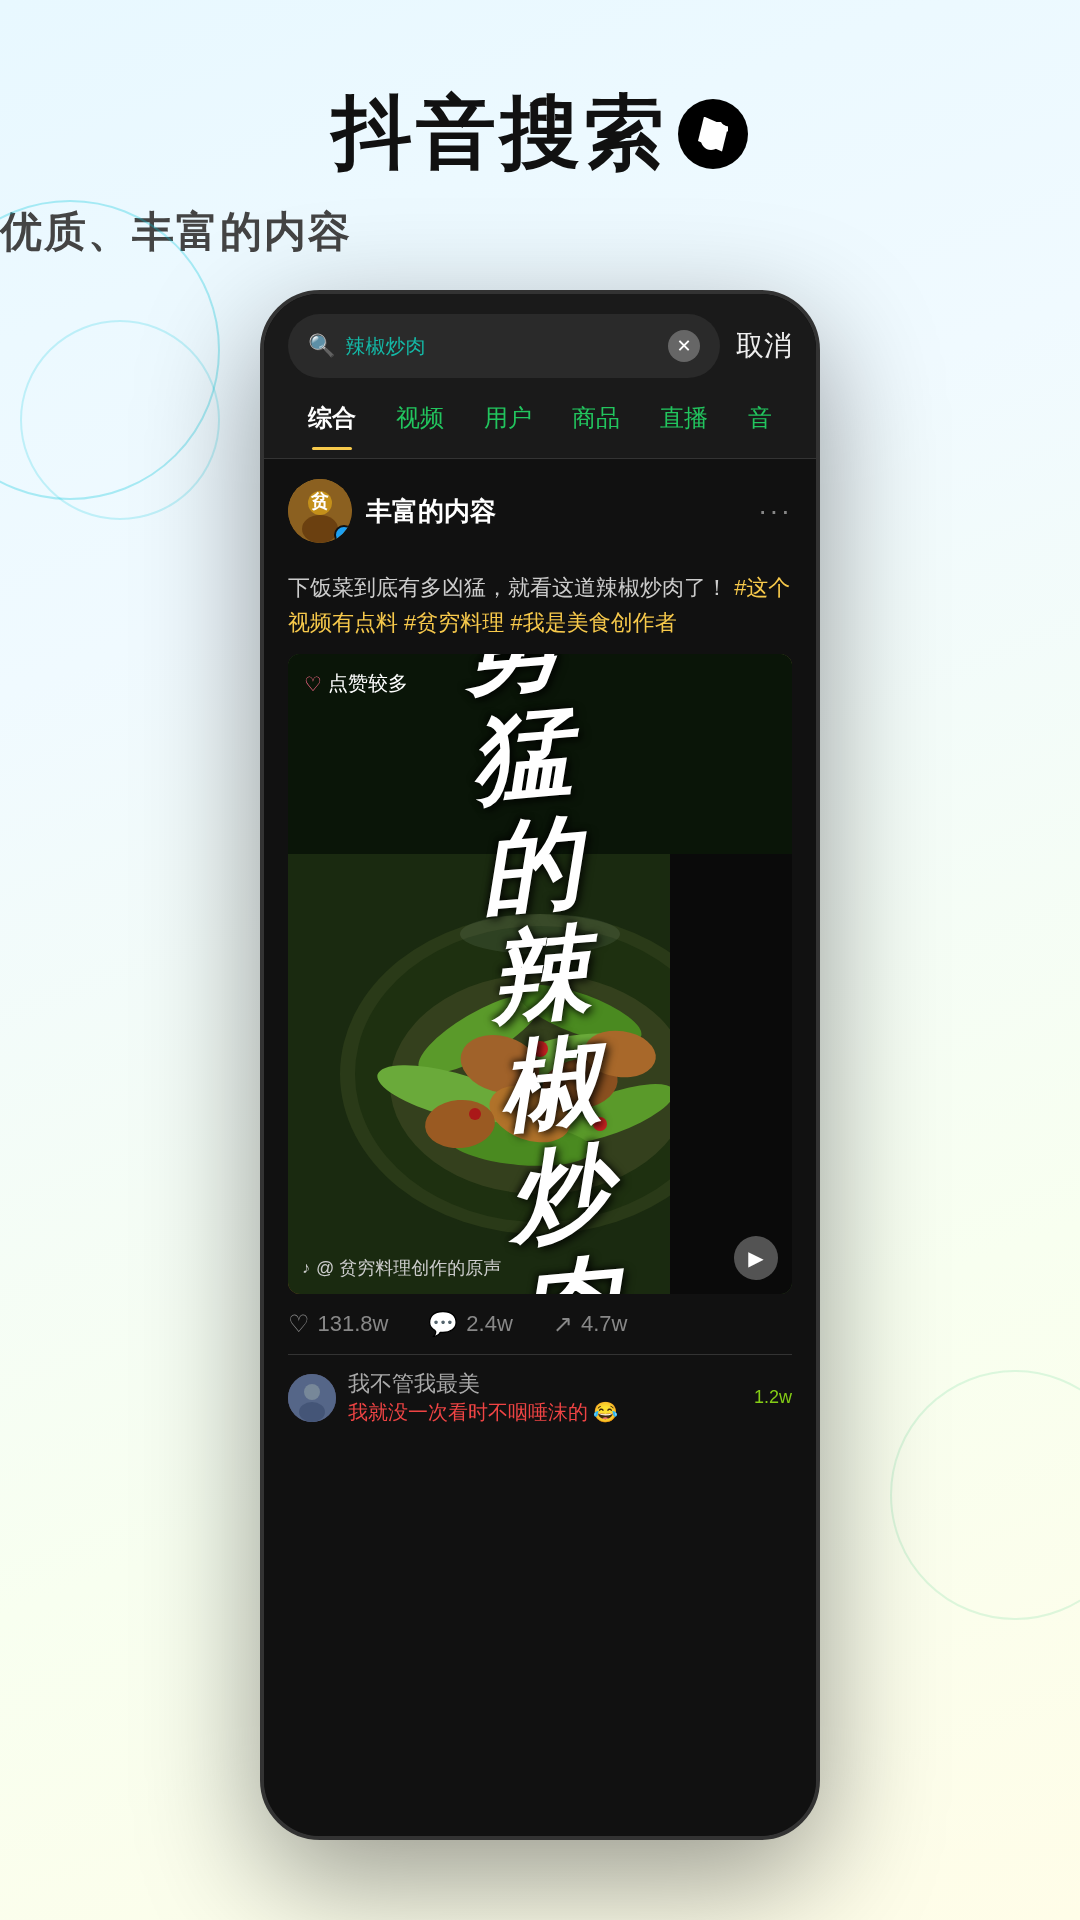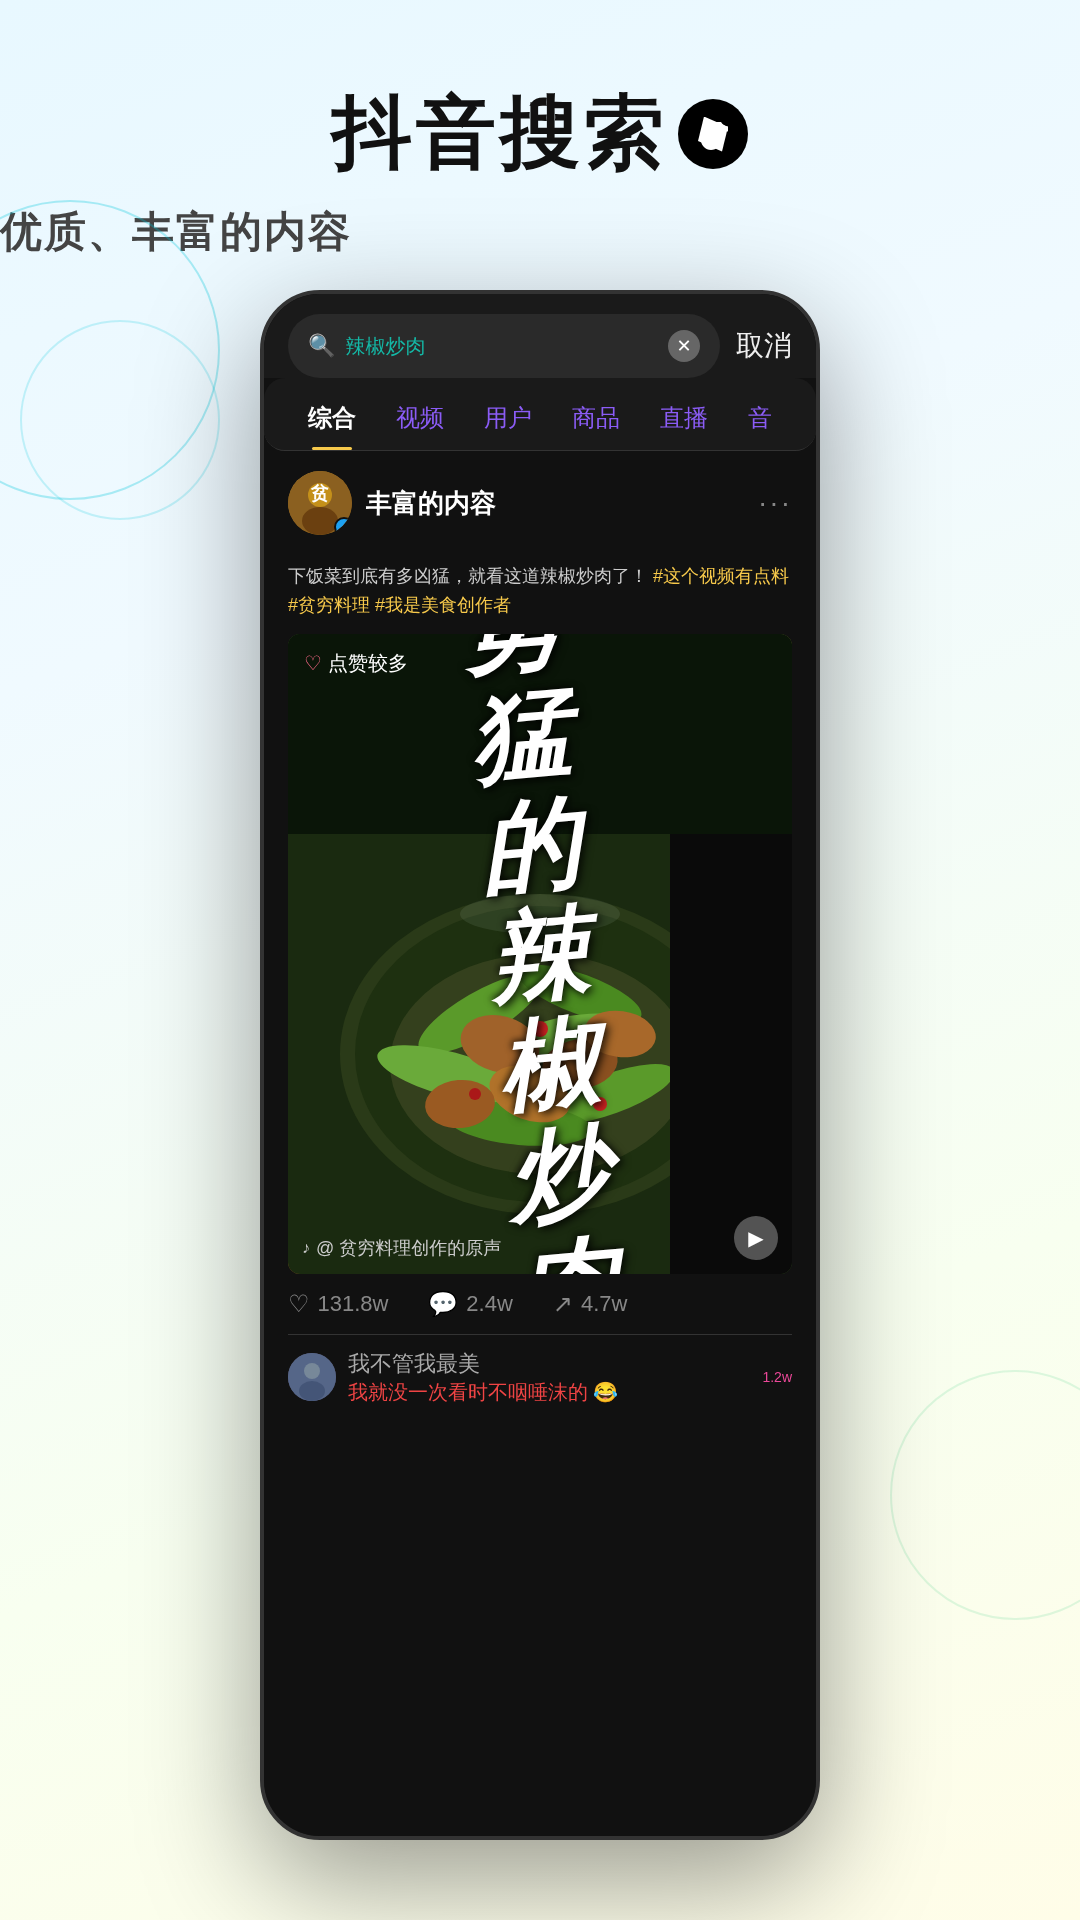--- a/index.html
+++ b/index.html
@@ -154,28 +154,27 @@
     .cancel-btn {
       color: #eee;
       font-size: 28px;
       white-space: nowrap;
     }
 
     
     .tabs-area {
       background: #1a1a1a;
       display: flex;
-      padding: 16px 24px 0;
+      padding: 16px 24px 8px;
       border-bottom: 1px solid #333;
       gap: 0;
-      border-radius: 21px;
     }
 
     .tab-item {
-      color: #8b5cf6;
+      color: #22c55e;
       font-size: 24px;
       padding: 8px 20px 16px;
       position: relative;
       white-space: nowrap;
     }
 
     .tab-item.active {
       color: #fff;
       font-weight: 600;
     }
@@ -254,21 +253,21 @@
 
     .more-btn {
       color: #888;
       font-size: 28px;
       letter-spacing: 2px;
     }
 
     
     .post-text {
       color: #ccc;
-      font-size: 18px;
+      font-size: 22px;
       line-height: 1.6;
       margin-bottom: 14px;
       margin-top: 27px;
     }
 
     .post-text .highlight {
       color: #f7c94b;
     }
 
     
@@ -404,22 +403,22 @@
       flex-shrink: 0;
     }
 
     .comment-text {
       color: #ef4444;
       font-size: 20px;
       flex: 1;
     }
 
     .comment-likes {
-      color: #ec4899;
-      font-size: 14px;
+      color: #84cc16;
+      font-size: 18px;
     }
   </style>
 </head>
 <body>
 
 <div class="bg-circle-1"></div>
 <div class="bg-circle-2"></div>
 <div class="bg-circle-3"></div>
 
 <div class="header-section">

